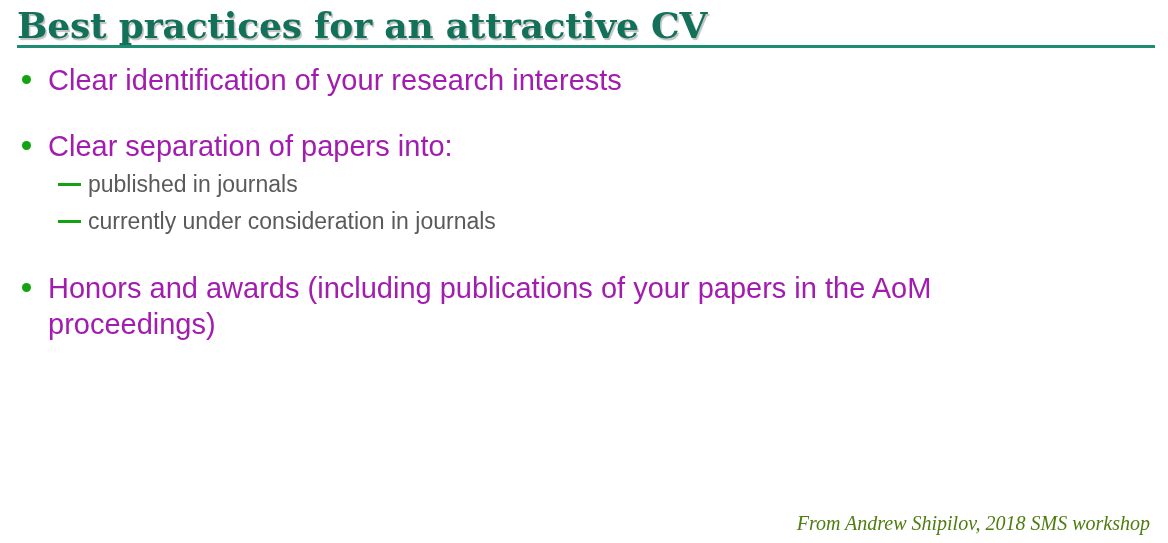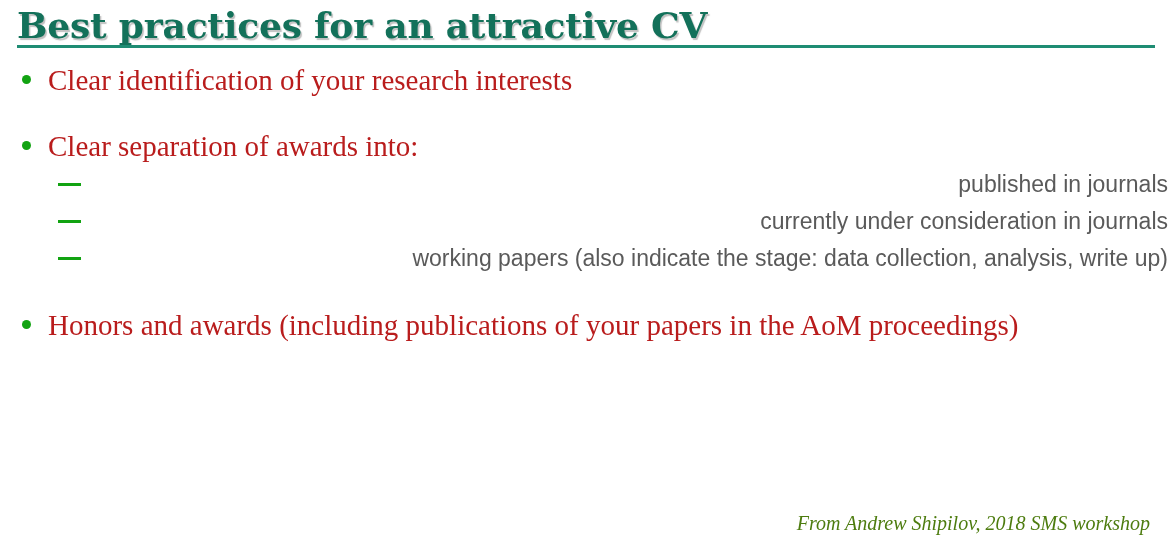--- a/index.html
+++ b/index.html
@@ -50,25 +50,25 @@
   #body {
     position: absolute;
     left: 0;
     top: 62px;
     width: 1168px;
   }
 
   .lvl1 {
     position: relative;
     padding-left: 48px;
-    color: #b91c1c;
+    color: #a21caf;
     font-size: 29px;
     line-height: 36px;
     font-stretch: condensed;
-    font-family: Liberation Serif, serif;
+    font-family: Liberation Sans, sans-serif;
   }
 
   .lvl1 .dot {
     position: absolute;
     left: 22px;
     top: 13px;
     width: 9px;
     height: 9px;
     border-radius: 50%;
     background: #12A312;
@@ -92,21 +92,21 @@
 
   .lvl2 .dash {
     position: absolute;
     left: 58px;
     top: 17px;
     width: 23px;
     height: 3px;
     background: #12A312;
   }
 
-  .lvl2-text { display: block; text-align: right; }
+  .lvl2-text { display: block; }
 
   sup {
     font-size: 0.62em;
     vertical-align: 0.42em;
     line-height: 0;
   }
   .gap-md { height: 30px; }
 
   
   #attribution {
@@ -135,40 +135,36 @@
 
     <div class="lvl1">
       <span class="dot"></span>
       <span class="lvl1-text">Clear identification of your research interests</span>
     </div>
 
     <div class="gap-md"></div>
 
     <div class="lvl1">
       <span class="dot"></span>
-      <span class="lvl1-text">Clear separation of awards into:</span>
+      <span class="lvl1-text">Clear separation of papers into:</span>
     </div>
 
     <div class="sub-list">
 
       <div class="lvl2">
         <span class="dash"></span>
         <span class="lvl2-text">published in journals</span>
       </div>
 
       <div class="lvl2">
         <span class="dash"></span>
         <span class="lvl2-text">currently under consideration in journals</span>
       </div>
 
 
-      <div class="lvl2">
-        <span class="dash"></span>
-        <span class="lvl2-text">working papers (also indicate the stage: data collection, analysis, write up)</span>
-      </div>
 
 
     </div>
 
     <div class="gap-md"></div>
 
     <div class="lvl1" style="padding-right:62px;">
       <span class="dot"></span>
       <span class="lvl1-text">Honors and awards (including publications of your papers in the AoM proceedings)</span>
     </div>

